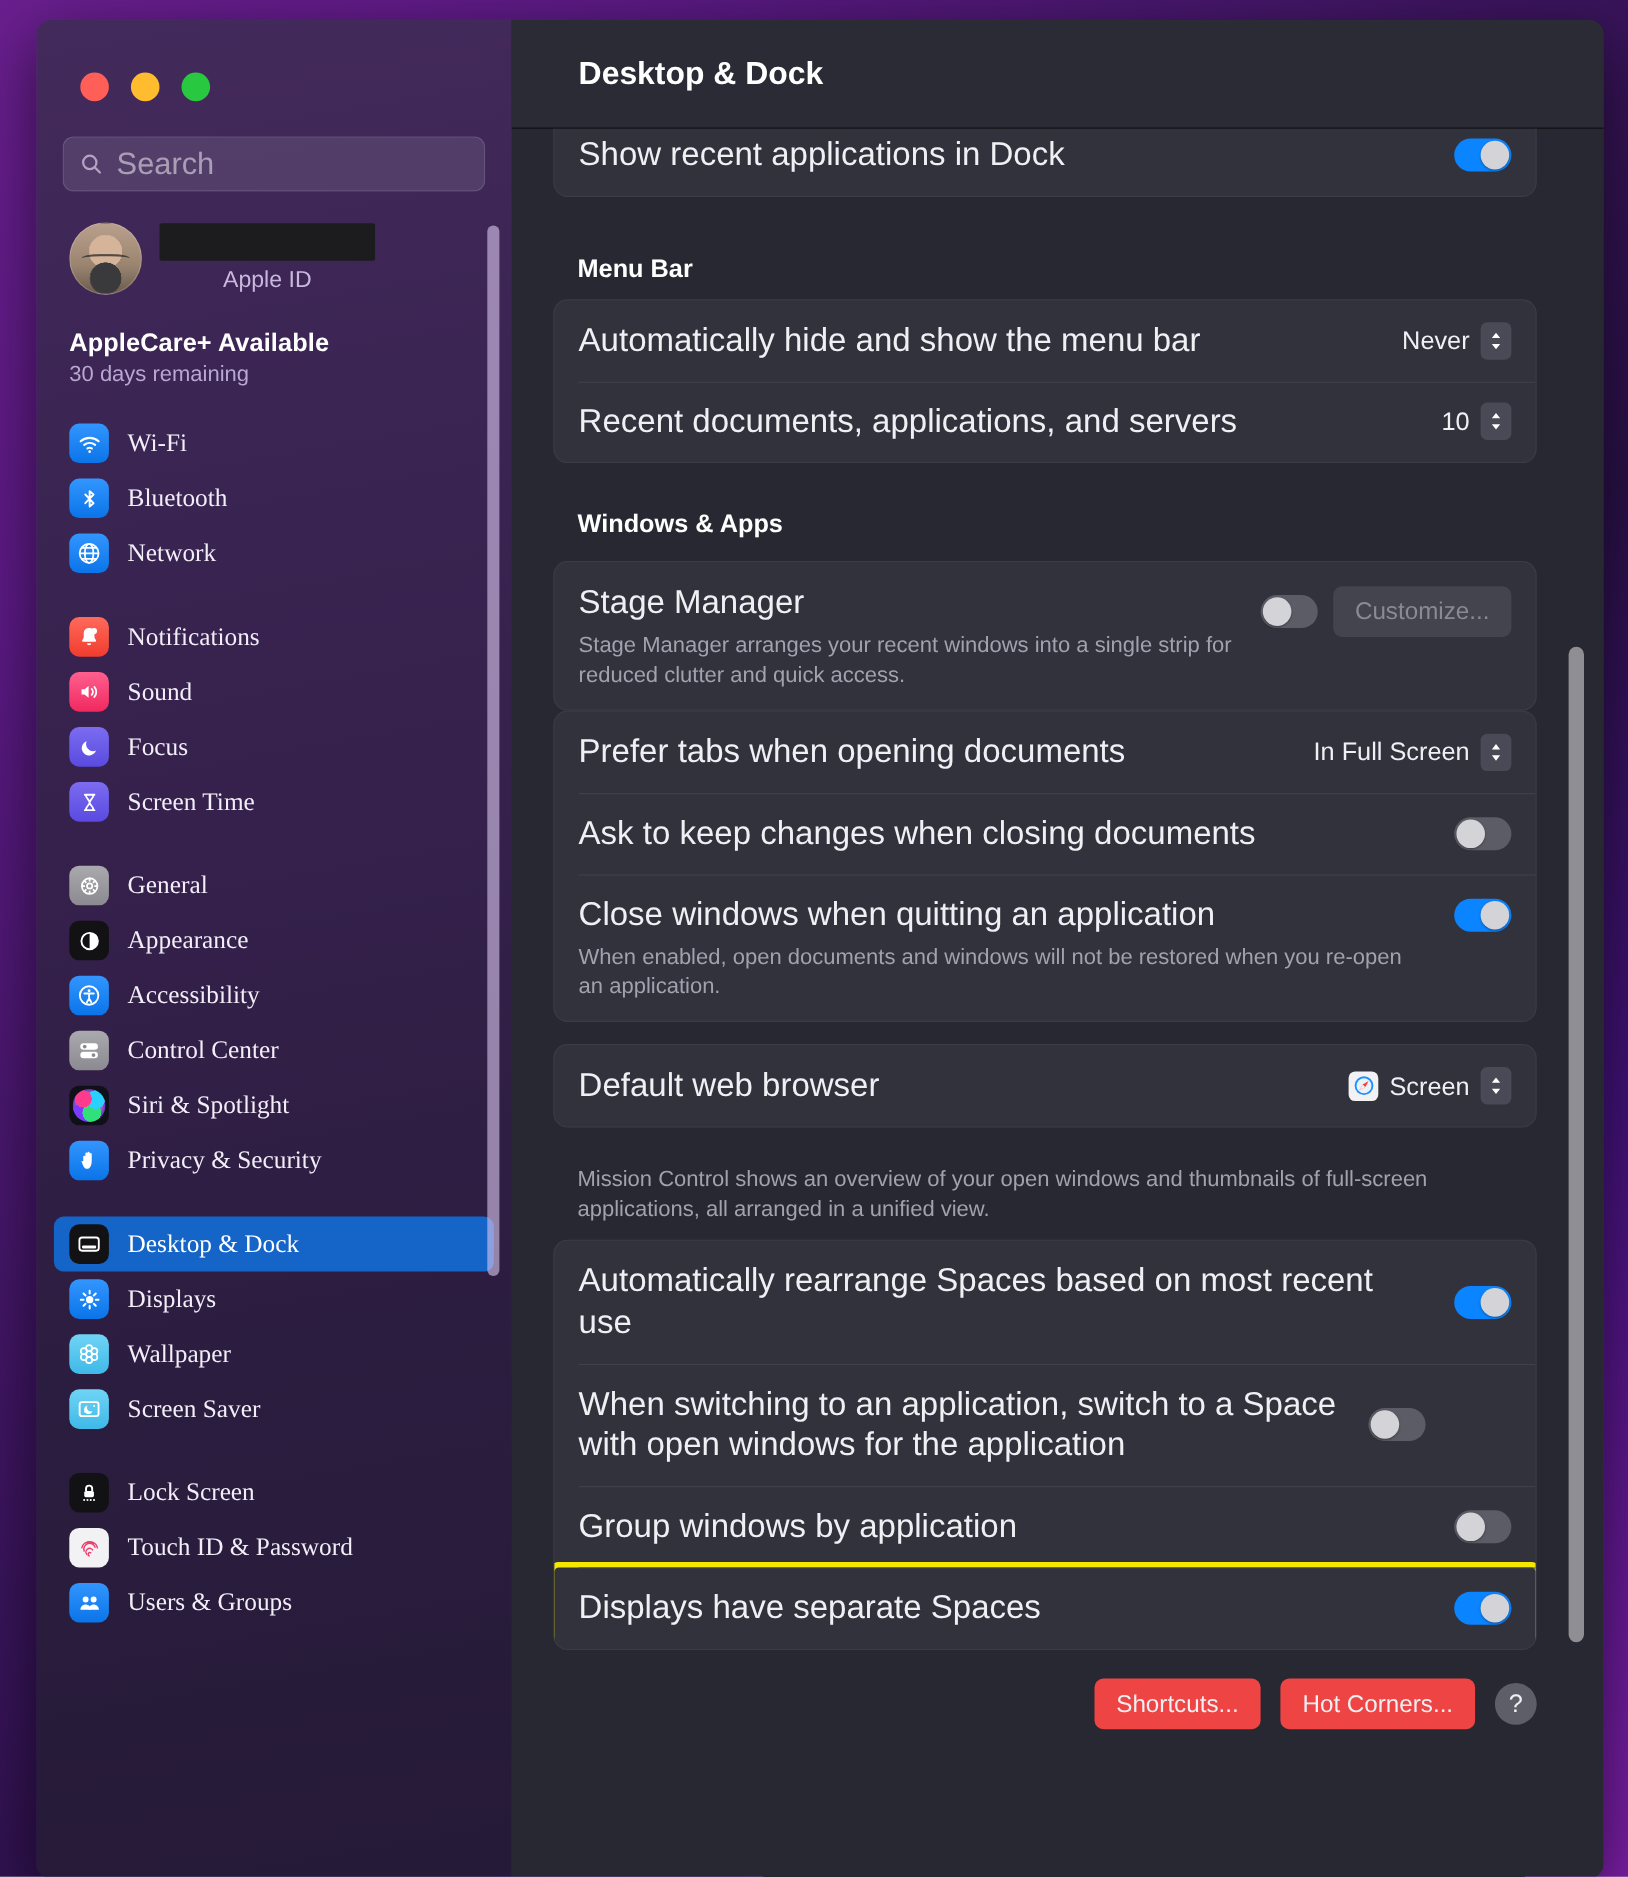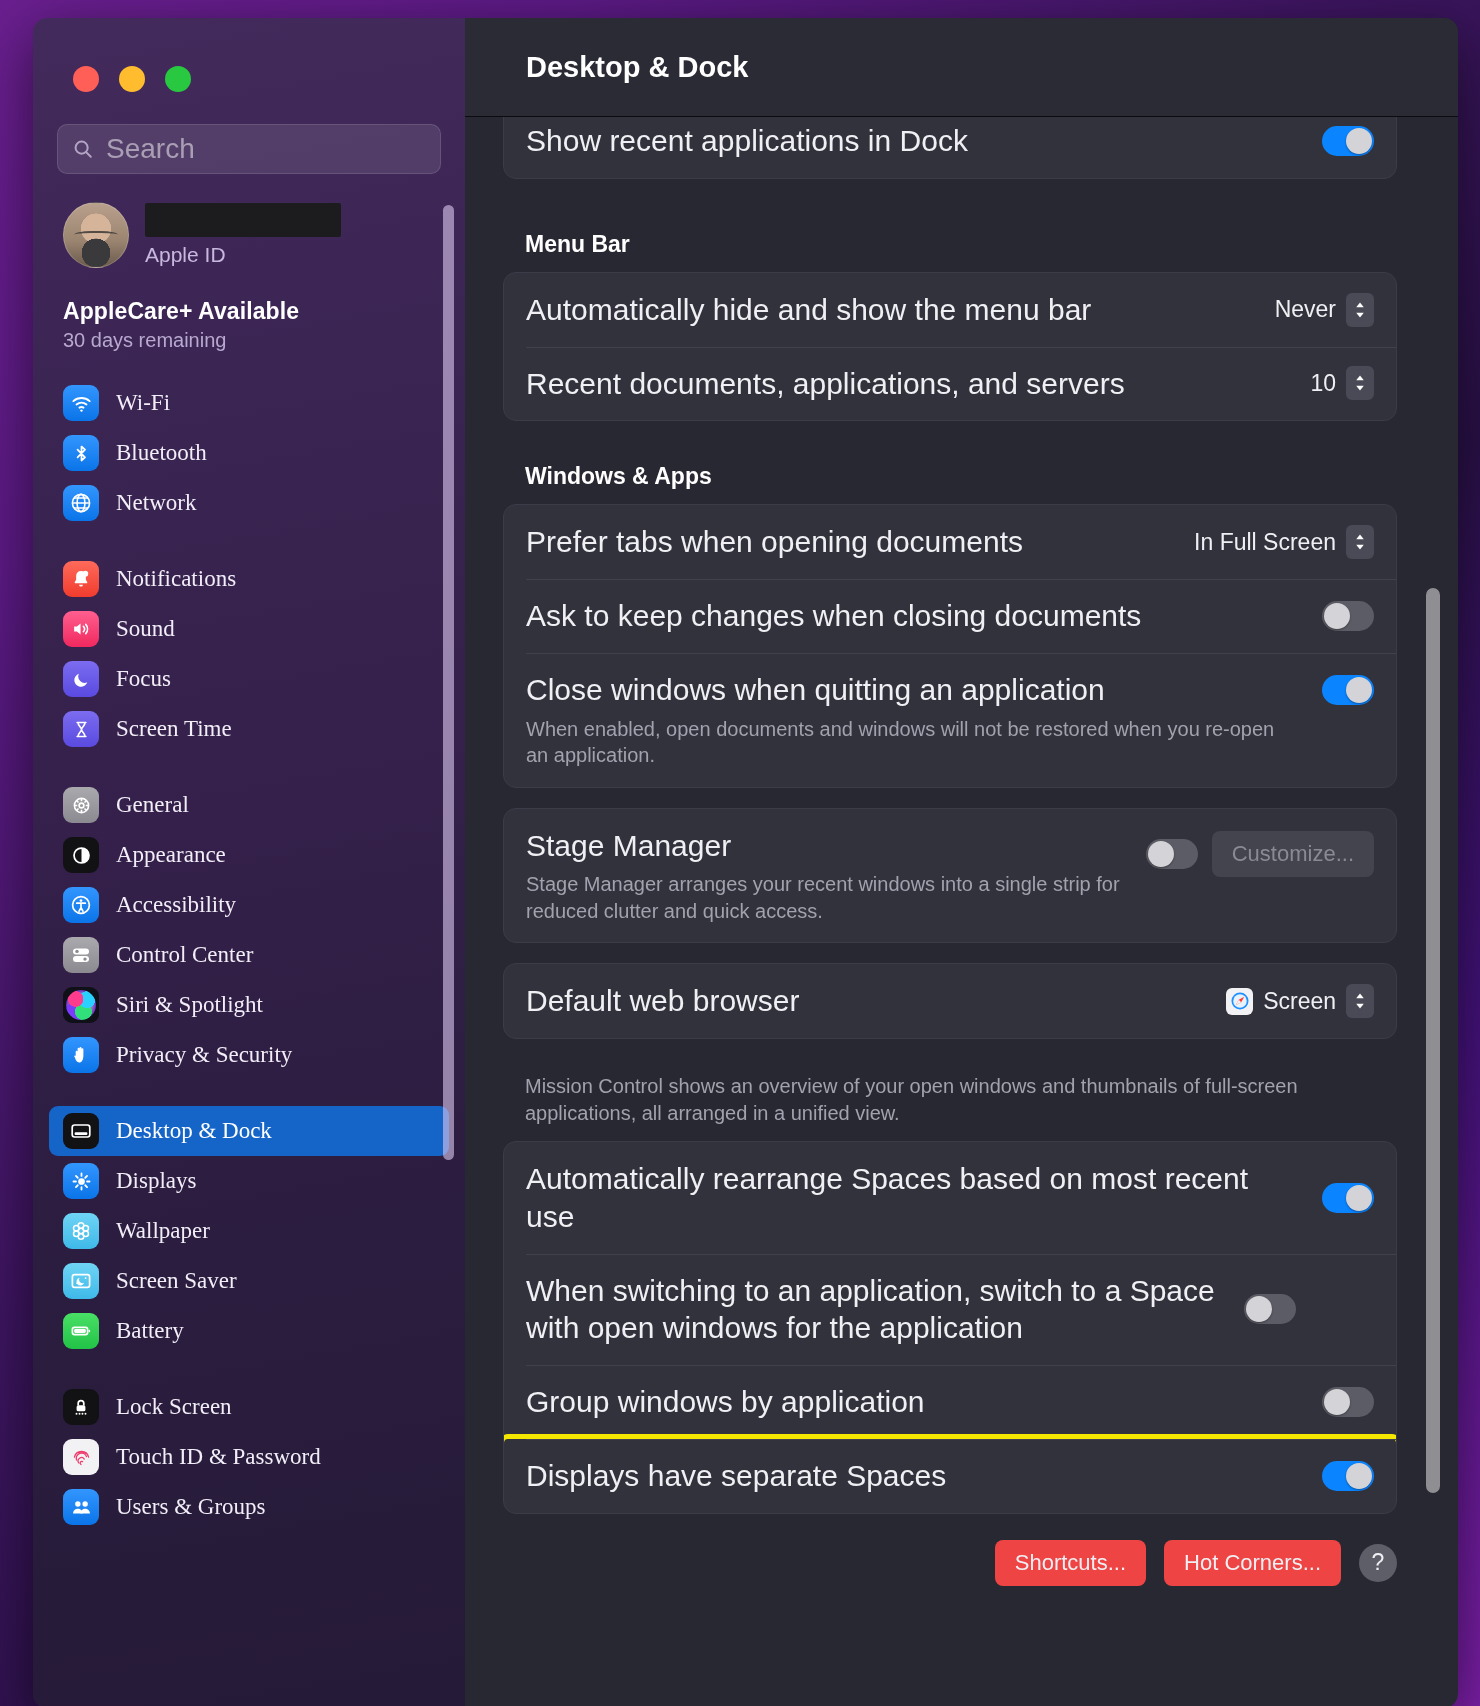--- a/index.html
+++ b/index.html
@@ -70,20 +70,21 @@
     font-size: 28px;
     width: 100%;
   }
   .search-input::placeholder { color: rgba(255,255,255,0.50); }
 
   .appleid-row {
     display: flex;
     align-items: center;
     gap: 16px;
     margin: 28px 0 0 30px;
+    text-align: center;
   }
   .avatar {
     width: 66px; height: 66px; border-radius: 50%;
     flex: 0 0 66px;
     background:
       radial-gradient(circle at 50% 78%, #3a3a3c 0 24%, transparent 24.5%),
       radial-gradient(circle at 50% 40%, #d6b49a 0 30%, transparent 30.5%),
       linear-gradient(180deg, #b9a08c 0%, #9a8470 60%, #6b5a4c 100%);
     border: 1px solid rgba(255,255,255,0.18);
     position: relative;
@@ -526,30 +527,20 @@
           <span class="nicon" style="background:linear-gradient(180deg,#6fd4f5,#3fb9e8)">
             <svg viewBox="0 0 24 24" width="24" height="24">
               <rect x="3.4" y="5.6" width="17.2" height="12.8" rx="2.2" fill="none" stroke="#fff" stroke-width="1.7"></rect>
               <path d="M13.6 14.2a3.6 3.6 0 0 1-3.1-5.4 3.9 3.9 0 1 0 4.6 5z" fill="#fff"></path>
               <circle cx="16.6" cy="9.1" r=".9" fill="#fff"></circle>
                 <circle cx="8" cy="14.4" r=".7" fill="#fff"></circle>
             </svg>
           </span>
           <span class="nav-label">Screen Saver</span>
         </div>
-        <div class="nav-item">
-          <span class="nicon" style="background:linear-gradient(180deg,#48e065,#22c348)">
-            <svg viewBox="0 0 24 24" width="24" height="24">
-              <rect x="3.4" y="8.4" width="15.2" height="7.2" rx="2" fill="none" stroke="#fff" stroke-width="1.7"></rect>
-              <rect x="5.2" y="10.1" width="11.6" height="3.8" rx="1.1" fill="#fff"></rect>
-              <rect x="19.6" y="10.7" width="1.5" height="2.6" rx=".7" fill="#fff"></rect>
-            </svg>
-          </span>
-          <span class="nav-label">Battery</span>
-        </div>
       </div>
 
       <div class="nav-group">
         <div class="nav-item">
           <span class="nicon" style="background:#121214">
             <svg viewBox="0 0 24 24" width="22" height="22" fill="#fff">
               <path d="M8 10.4V8a4 4 0 0 1 8 0v2.4h-1.9V8a2.1 2.1 0 1 0-4.2 0v2.4z"></path>
               <rect x="7.2" y="10.2" width="9.6" height="6.4" rx="1.7"></rect>
               <circle cx="7.1" cy="19.3" r="1.05"></circle>
                 <circle cx="10.4" cy="19.3" r="1.05"></circle>
@@ -647,20 +638,35 @@
               </div>
             </div>
           </div>
 
         </div>
       </div>
 
       <div class="section">
         <div class="section-title">Windows &amp; Apps</div>
 
+        <div class="group-card" style="margin-top:20px;">
+          <div class="row">
+            <div class="row-col">
+              <div class="row-label">Stage Manager</div>
+              <div class="row-sub" style="max-width:720px;">Stage Manager arranges your recent windows into a single strip for reduced clutter and quick access.</div>
+            </div>
+            <div class="row-right" style="align-self:flex-start;padding-top:22px;">
+              <div class="toggle">
+                  <span class="knob"></span>
+                </div>
+              <button class="btn disabled">Customize...</button>
+            </div>
+          </div>
+        </div>
+
         <div class="group-card">
           <div class="row">
             <div class="row-col">
                 <div class="row-label">Prefer tabs when opening documents</div>
               </div>
             <div class="row-right">
               <div class="popup">
                 <span>In Full Screen</span>
                 <span class="chev-box">
                   <svg viewBox="0 0 12 18" width="14" height="20" fill="#fff">
@@ -685,35 +691,20 @@
 
           <div class="row">
             <div class="row-col">
               <div class="row-label">Close windows when quitting an application</div>
               <div class="row-sub">When enabled, open documents and windows will not be restored when you re-open an application.</div>
             </div>
             <div class="row-right" style="align-self:flex-start;padding-top:22px;">
               <div class="toggle on">
                   <span class="knob"></span>
                 </div>
-            </div>
-          </div>
-        </div>
-
-        <div class="group-card" style="margin-top:20px;">
-          <div class="row">
-            <div class="row-col">
-              <div class="row-label">Stage Manager</div>
-              <div class="row-sub" style="max-width:720px;">Stage Manager arranges your recent windows into a single strip for reduced clutter and quick access.</div>
-            </div>
-            <div class="row-right" style="align-self:flex-start;padding-top:22px;">
-              <div class="toggle">
-                  <span class="knob"></span>
-                </div>
-              <button class="btn disabled">Customize...</button>
             </div>
           </div>
         </div>
 
         <div class="group-card" style="margin-top:20px;">
           <div class="row">
             <div class="row-col">
                 <div class="row-label">Default web browser</div>
               </div>
             <div class="row-right">

